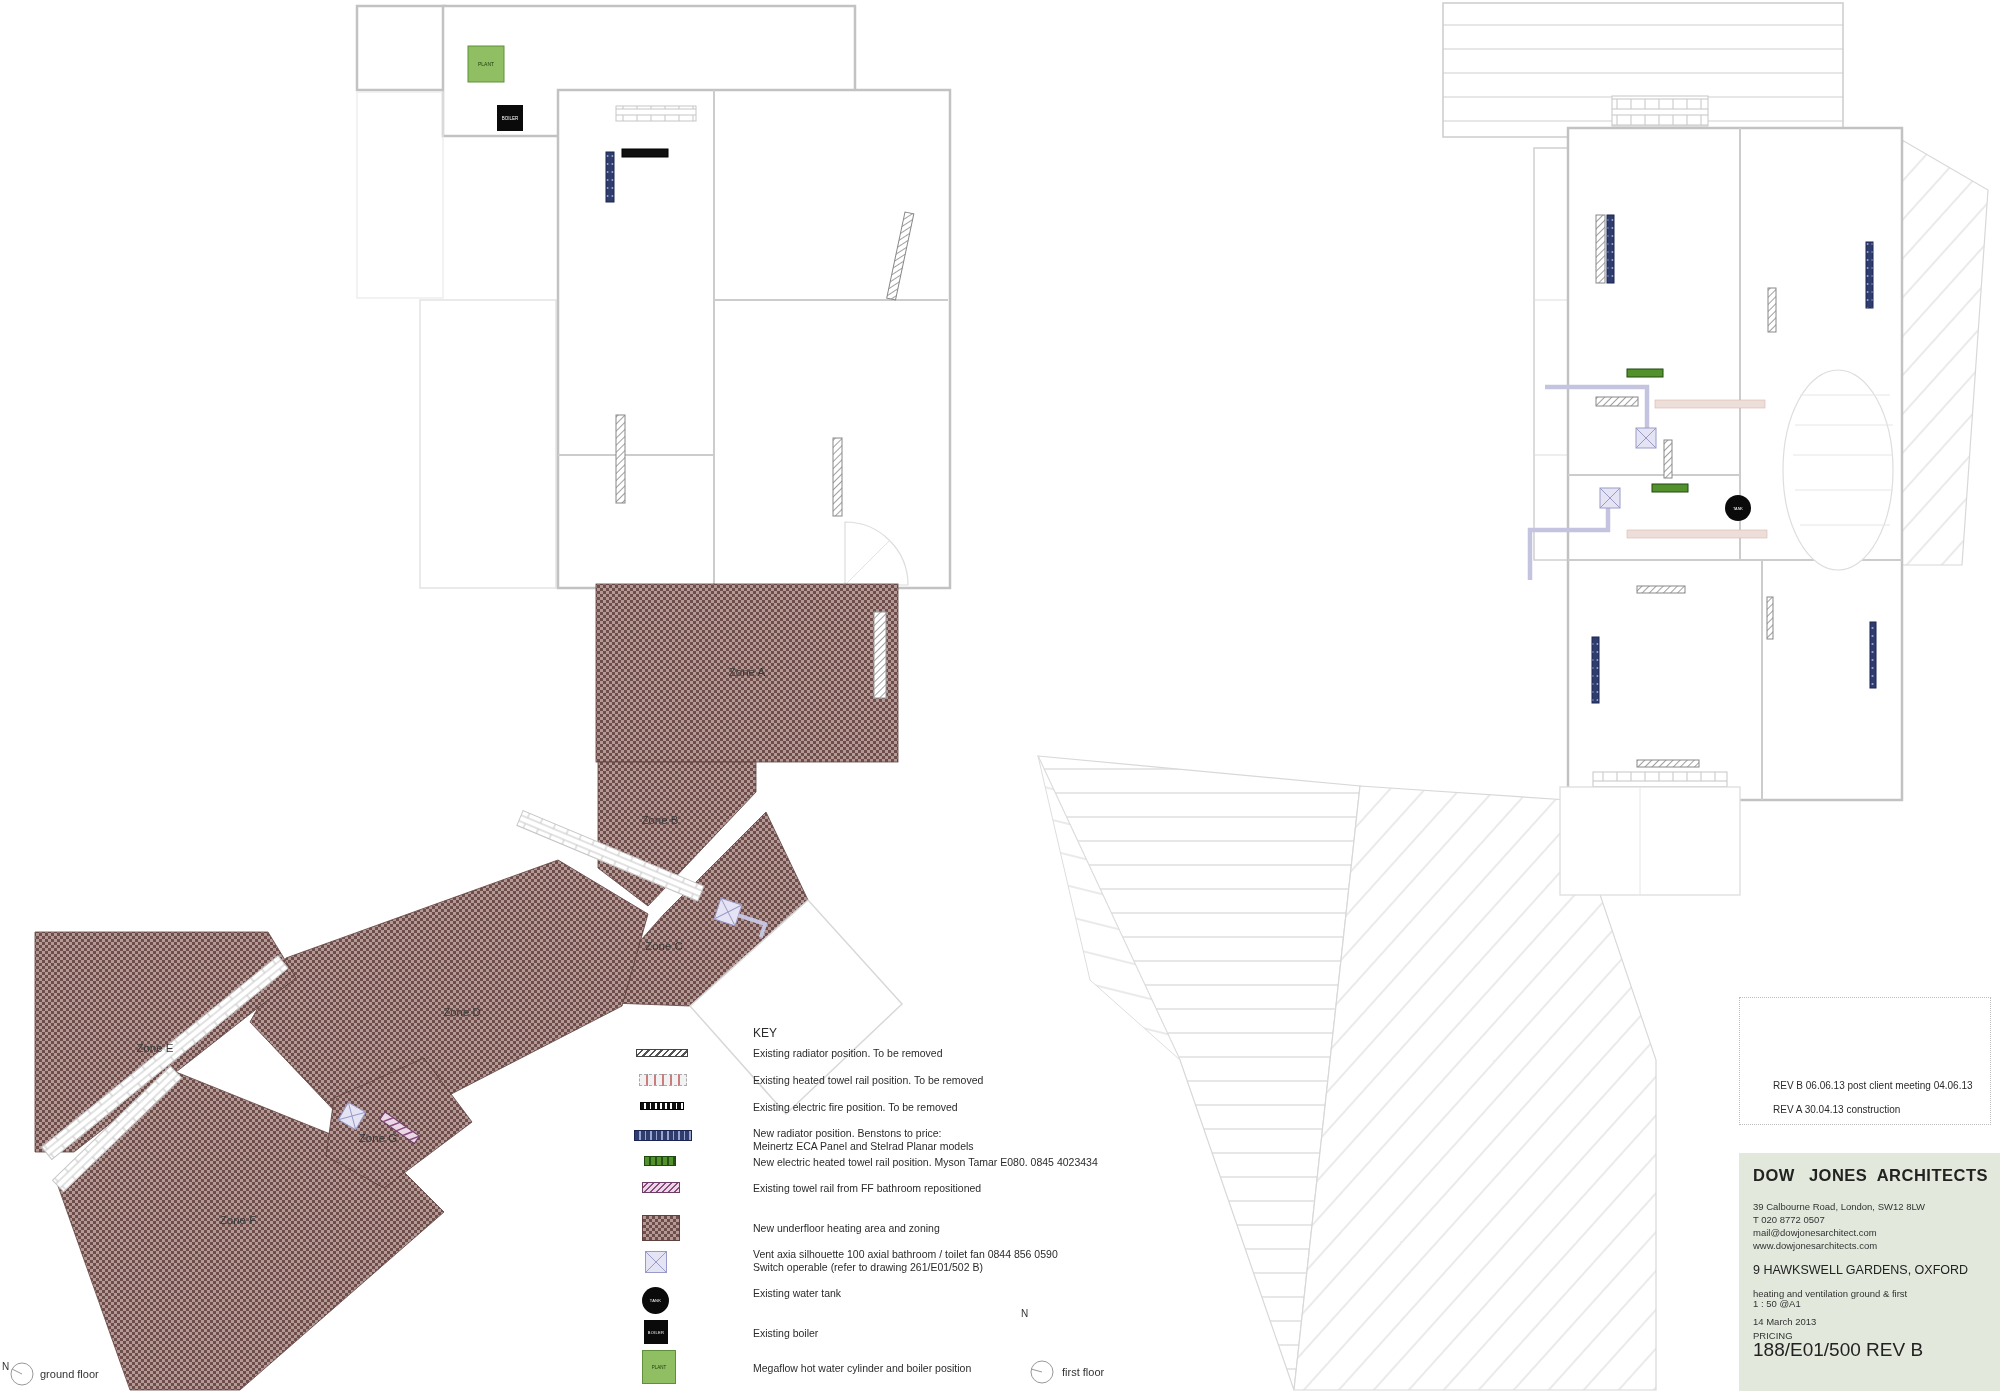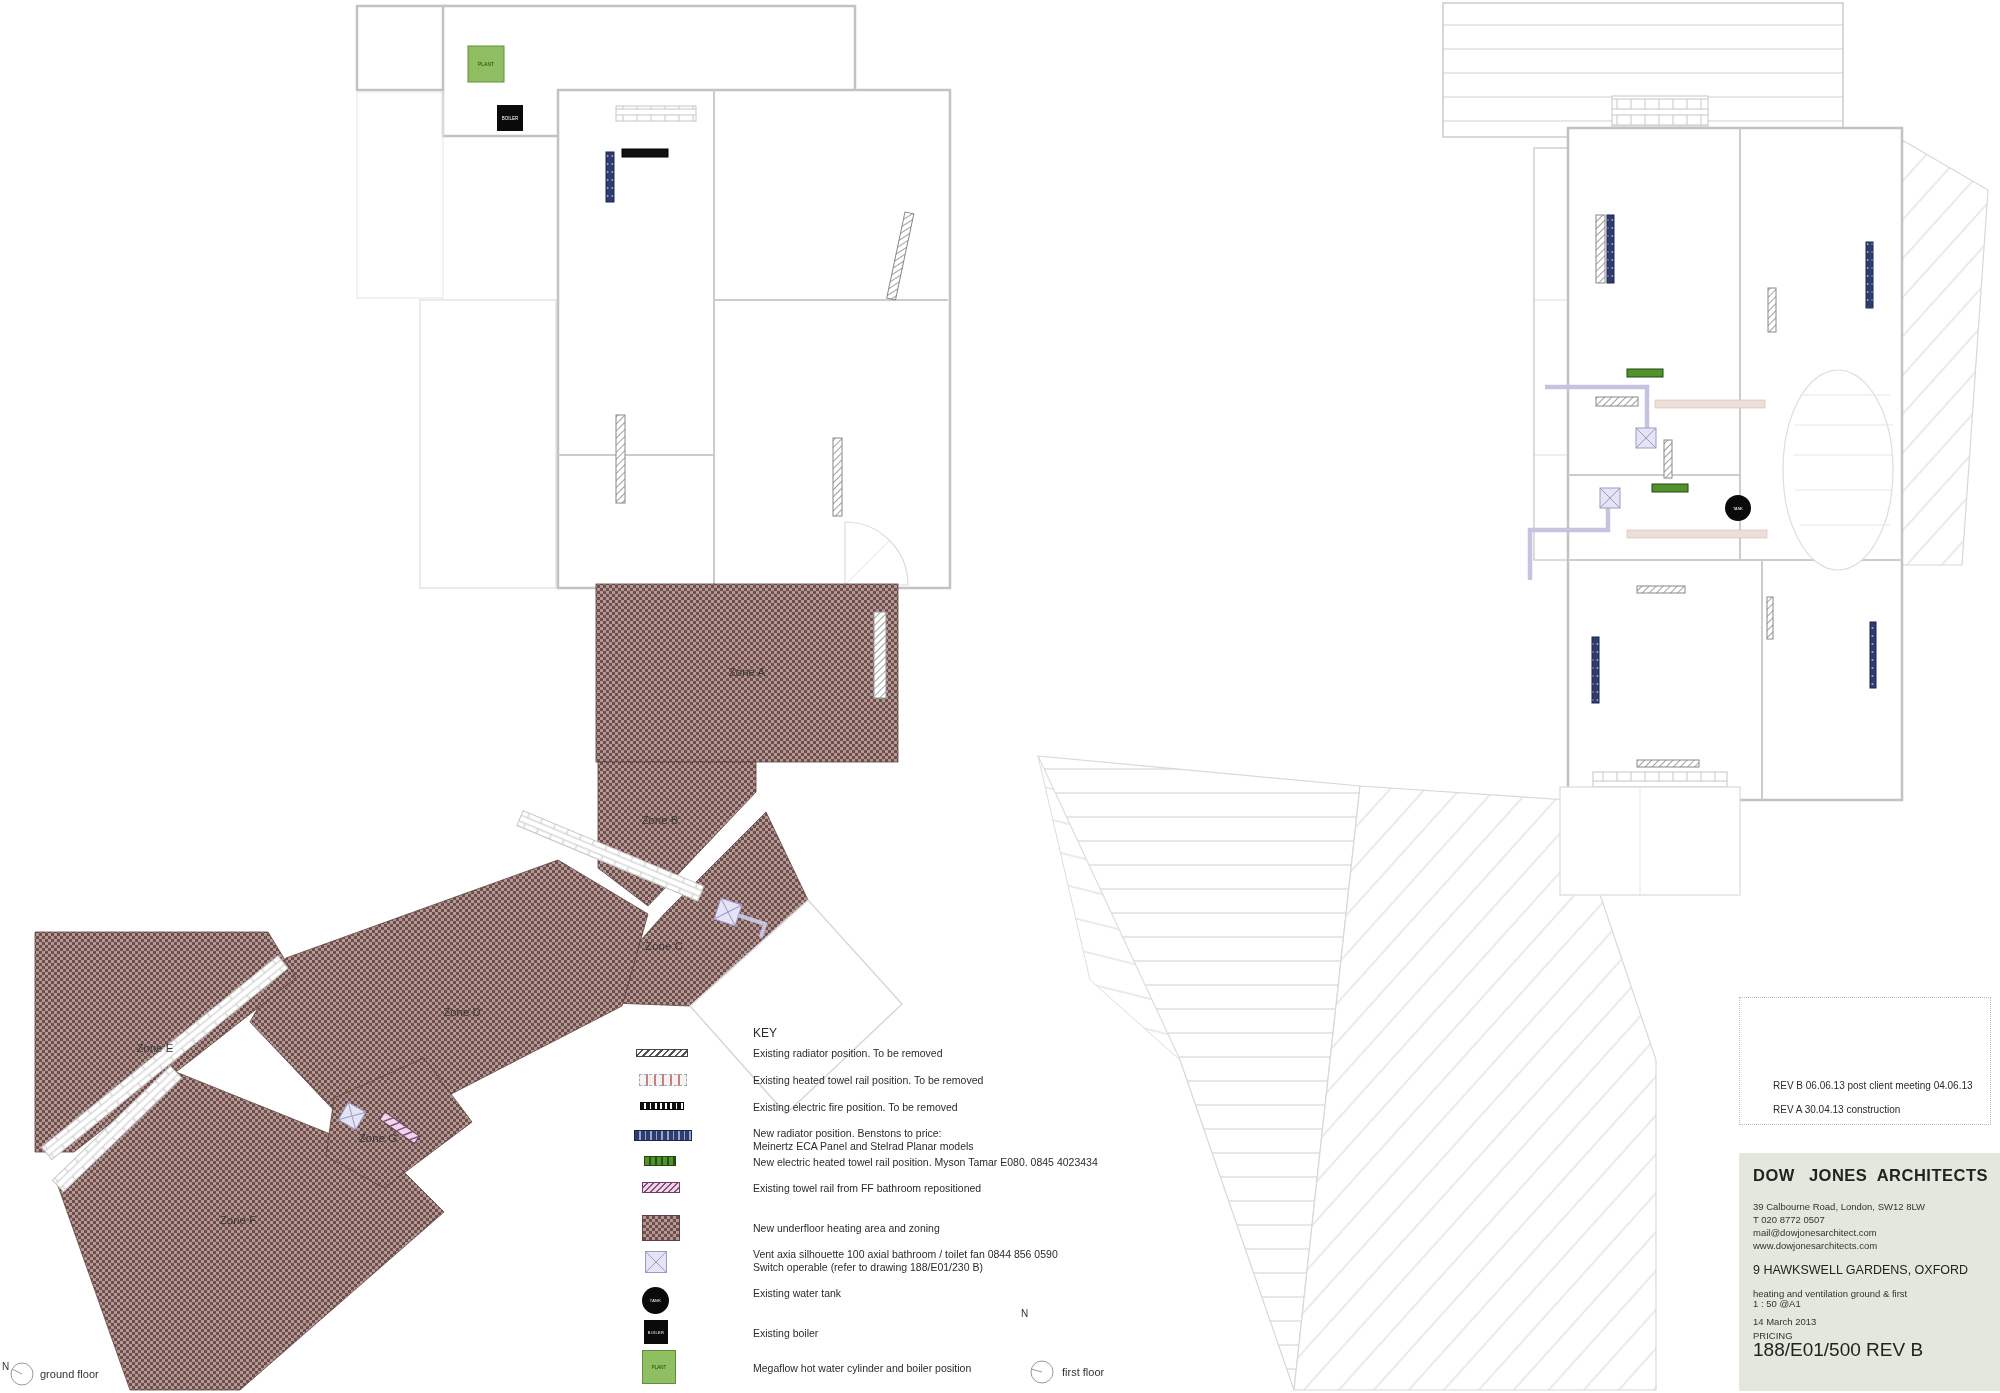--- a/index.html
+++ b/index.html
@@ -286,21 +286,21 @@
 
   <div class="leg-row" style="top:190px">
     <span class="leg-sym s-ufh" style="left:12px;top:0"></span>
     <span class="leg-label" style="top:7px">New underfloor heating area and zoning</span>
   </div>
 
   <div class="leg-row" style="top:223px">
     <span class="leg-sym s-fan" style="left:15px;top:3px"></span>
     <span class="leg-label">
       <span style="display:block">Vent axia silhouette 100 axial bathroom / toilet fan 0844 856 0590</span>
-      <span style="display:block">Switch operable (refer to drawing 188/E01/230 B)</span>
+      <span style="display:block">Switch operable (refer to drawing 261/E01/502 B)</span>
     </span>
   </div>
 
   <div class="leg-row" style="top:262px">
     <span class="leg-sym s-tank s-dark s-round" style="left:12px;top:0">TANK</span>
     <span class="leg-label" style="top:0">Existing water tank</span>
   </div>
 
   <div class="leg-row" style="top:295px">
     <span class="leg-sym s-boiler s-dark" style="left:14px;top:0">BOILER</span>

